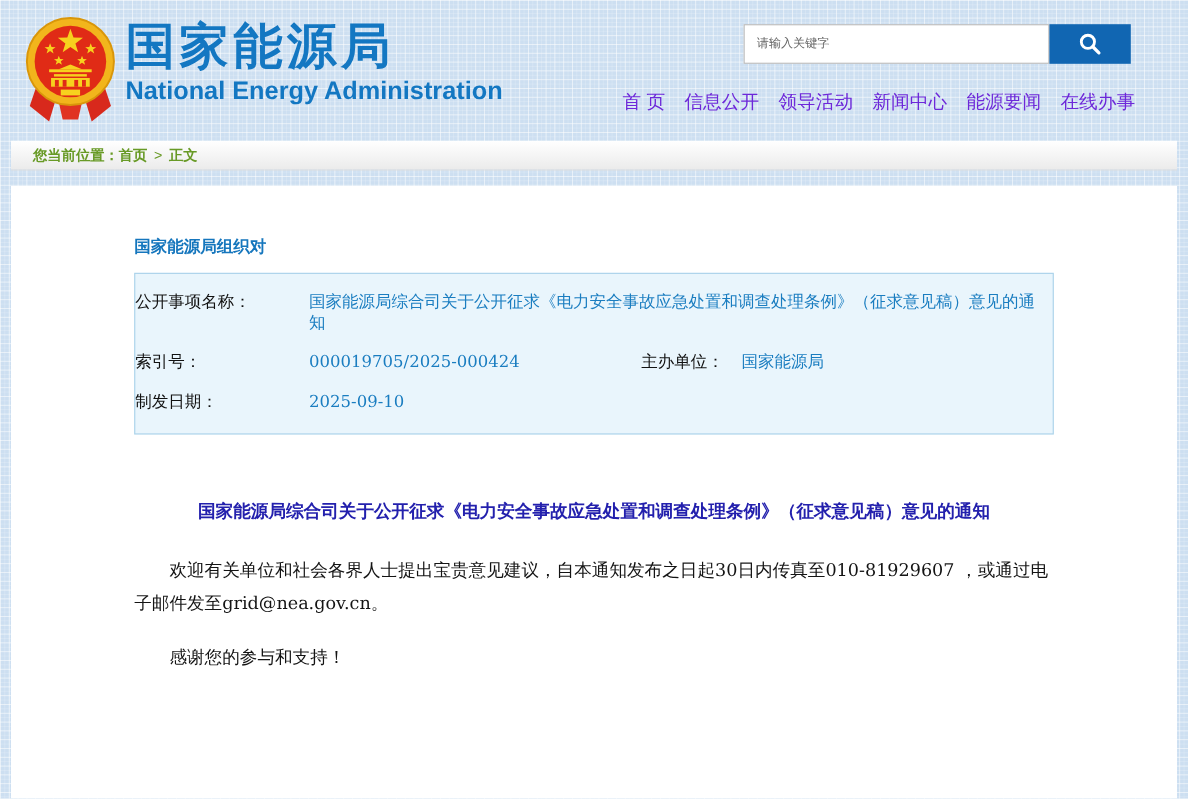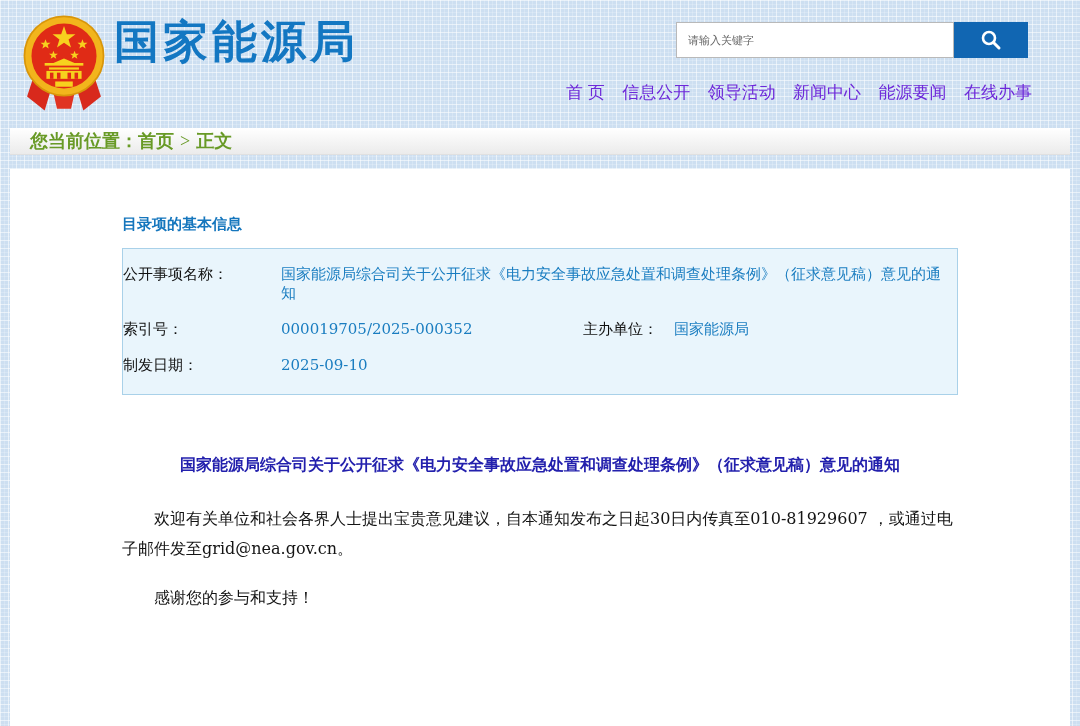--- a/index.html
+++ b/index.html
@@ -33,21 +33,21 @@
   .nav {
     position:absolute; left:566px; top:81px; width:466px;
     display:flex; justify-content:space-between;
     font-size:17px; color:#6d28d9; font-weight:500;
   }
   .nav span { cursor:pointer; white-space:nowrap; }
   .crumbbar {
     margin:0 10px; height:27px; line-height:26px;
     background:linear-gradient(#ffffff,#ebebeb);
     border-bottom:1px solid #e0e0e0;
-    padding-left:20px; font-size:18px; font-weight:bold; color:#689a26;font-family:Liberation Serif, serif;
+    padding-left:20px; font-size:13px; font-weight:bold; color:#689a26;
   }
   .crumbbar a { color:#689a26; text-decoration:none; cursor:pointer; }
   .crumb-sep { margin:0 6px; font-weight:normal; }
   .content {
     margin:14px 10px 0; background:#ffffff; height:557px;
     padding:46px 112px 0;
     font-family:"DejaVu Serif", serif;
   }
   .section-heading { font-size:15px; font-weight:bold; color:#1576bd; margin-bottom:14px; font-family:"Liberation Sans", sans-serif; }
   .infobox {
@@ -96,20 +96,21 @@
       <rect x="34" y="69" width="4" height="7" fill="#e02b16"></rect>
       <rect x="42" y="69" width="4" height="7" fill="#e02b16"></rect>
       <rect x="54" y="69" width="4" height="7" fill="#e02b16"></rect>
       <rect x="62" y="69" width="4" height="7" fill="#e02b16"></rect>
       <rect x="40" y="79" width="20" height="6"></rect>
     </g>
   </svg>
 
   <div class="brand">
     <div class="brand-cn">国家能源局</div>
+    <div class="brand-en">National Energy Administration</div>
   </div>
 
   <div class="search-row">
     <input class="search-input" type="text" placeholder="请输入关键字" style="">
     <button class="search-btn">
       <svg width="24" height="24" viewBox="0 0 24 24">
         <circle cx="10" cy="10" r="6" fill="none" stroke="#ffffff" stroke-width="2.6"></circle>
         <line x1="14.5" y1="14.5" x2="20" y2="20" stroke="#ffffff" stroke-width="3" stroke-linecap="round"></line>
       </svg>
     </button>
@@ -123,31 +124,31 @@
     <span>能源要闻</span>
     <span>在线办事</span>
   </div>
 </div>
 
 <div class="crumbbar">
   <span>您当前位置：</span><a>首页</a><span class="crumb-sep">&gt;</span><a>正文</a>
 </div>
 
 <div class="content">
-  <div class="section-heading">目录项的基本信息</div>
+  <div class="section-heading">国家能源局组织对</div>
 
   <div class="infobox">
     <div class="info-row">
       <span class="info-label">公开事项名称：</span>
       <span class="info-value">国家能源局综合司关于公开征求《电力安全事故应急处置和调查处理条例》（征求意见稿）意见的通知</span>
     </div>
     <div class="info-row">
       <span class="pair1">
         <span class="info-label">索引号：</span>
-        <span class="info-value">000019705/2025-000352</span>
+        <span class="info-value">000019705/2025-000424</span>
       </span>
       <span class="pair2">
         <span class="label2">主办单位：</span>
         <span class="info-value" style="margin-left:16px;">国家能源局</span>
       </span>
     </div>
     <div class="info-row">
       <span class="info-label">制发日期：</span>
       <span class="info-value">2025-09-10</span>
     </div>

